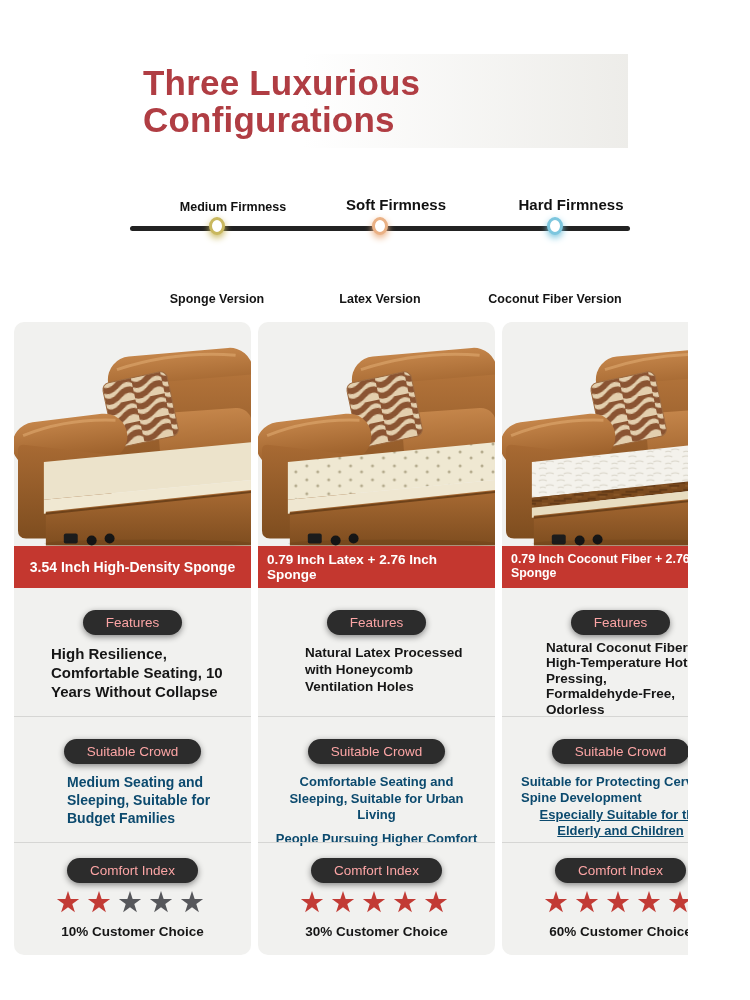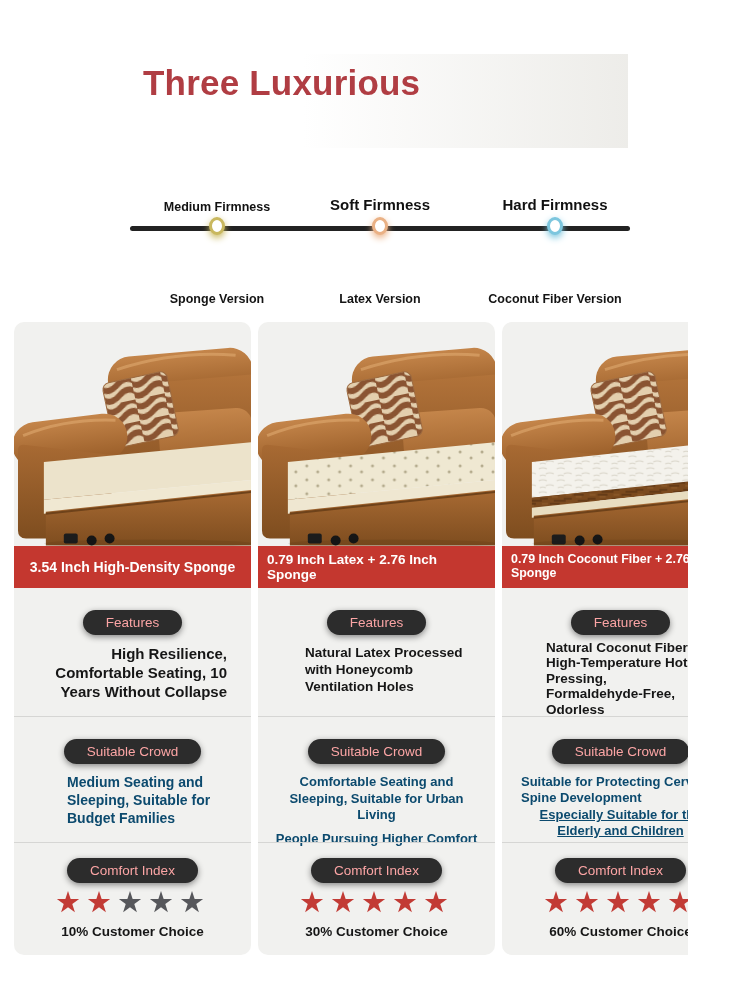--- a/index.html
+++ b/index.html
@@ -11,21 +11,21 @@
       background:linear-gradient(90deg,rgba(238,237,234,0) 35%,rgba(234,233,229,.85));}
   h1.page-title{position:absolute;left:143px;top:64px;margin:0;
       font-size:35px;line-height:1.07;font-weight:700;color:var(--title-red,#b03d43);letter-spacing:.2px;}
 
   
   .timeline{position:absolute;left:0;top:190px;width:750px;height:92px;}
   .tl-line{position:absolute;left:130px;top:36px;width:500px;height:5px;
       background:var(--line-dark,#222);border-radius:3px;}
   .tl-item{position:absolute;top:0;width:220px;height:92px;}
   .tl-item-0{left:107px;} .tl-item-1{left:270px;} .tl-item-2{left:445px;}
-  .tl-firmness{position:absolute;top:6px;left:0;width:100%;text-align:center;
+  .tl-firmness{position:absolute;top:6px;left:16px;width:100%;text-align:center;
       font-weight:700;font-size:15px;color:#111;}
   .tl-item-0 .tl-firmness{font-size:12.5px;top:10px;}
   .tl-dot{position:absolute;top:27px;left:50%;margin-left:-8px;width:10px;height:12px;
       background:#fff;border:3px solid #999;border-radius:50%;}
   .tl-version{position:absolute;top:58px;left:0;width:100%;text-align:center;
       font-weight:600;font-size:12.5px;color:#141414;margin-top:44px;}
 
   
   .cards{position:absolute;left:14px;top:322px;display:flex;gap:7px;}
   .card{width:237px;height:633px;background:var(--card-bg,#f1f1ef);border-radius:10px;
@@ -41,21 +41,21 @@
 
   .pill{width:max-content;margin:22px auto 0;padding:5px 23px;background:var(--pill-dark,#2c2c2c);
       color:#fca5a5;font-size:13.5px;font-weight:400;border-radius:999px;
       box-shadow:0 2px 6px rgba(0,0,0,.45);}
   .sec-features{height:128px;flex:none;}
   .sec-crowd{height:125px;flex:none;}
   .sec-comfort{flex:1;text-align:center;}
   .divider{border:none;border-top:1px solid #d6d6d4;margin:0;flex:none;}
 
   .feat-text{font-weight:700;color:#161616;margin:10px 0 0;line-height:1.25;}
-  .feat-1{font-size:15px;padding:0 24px 0 37px;text-align:right;}
+  .feat-1{font-size:15px;padding:0 24px 0 37px;}
   .feat-2{font-size:13.5px;padding:0 28px 0 47px;}
   .feat-3{font-size:13.5px;padding:0 36px 0 44px;margin-top:5px;line-height:1.14;}
 
   .crowd-text{font-weight:700;color:#0c4a6e;margin:10px 0 0;line-height:1.28;}
   .crowd-1{font-size:14px;padding:0 26px 0 53px;}
   .crowd-2a{font-size:13px;text-align:center;padding:0 12px;}
   .crowd-2b{font-size:13px;text-align:center;padding:0 12px;margin-top:7px;}
   .crowd-3a{font-size:13px;padding:0 14px 0 19px;line-height:1.2;}
   .crowd-3b{font-size:13px;text-align:center;padding:0 34px;margin-top:2px;line-height:1.2;text-decoration:underline;}
 
@@ -101,21 +101,21 @@
     <pattern id="pCoco" patternUnits="userSpaceOnUse" width="18" height="12">
       <rect width="18" height="12" fill="#f4f2ec"></rect>
       <path d="M1 3 q4 -2 8 0 M8 8 q4 -2 8 0 M2 10 q3 -1.5 6 0" stroke="#d9d5c9" stroke-width="1.2" fill="none"></path>
     </pattern>
   </defs>
 </svg>
 
 <div class="page">
 
   <div class="title-wash"></div>
-  <h1 class="page-title"><span>Three Luxurious</span><br></h1>
+  <h1 class="page-title"><span>Three Luxurious</span><br><span>Configurations</span></h1>
 
   <div class="timeline">
     <div class="tl-line"></div>
 
     <div class="tl-item tl-item-0">
       <div class="tl-firmness">Medium Firmness</div>
       <div class="tl-dot" style="border-color: rgb(201, 184, 95); box-shadow: rgb(201, 184, 95) 0px 3px 7px;"></div>
       <div class="tl-version">Sponge Version</div>
     </div>
     <div class="tl-item tl-item-1">

